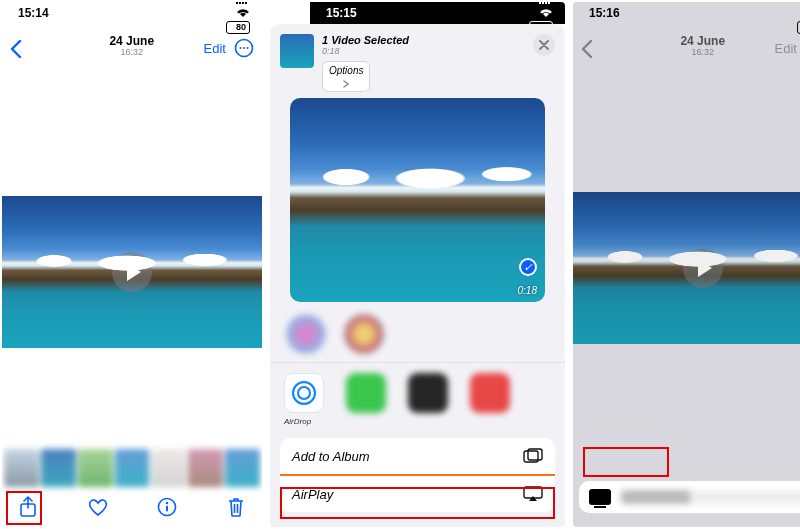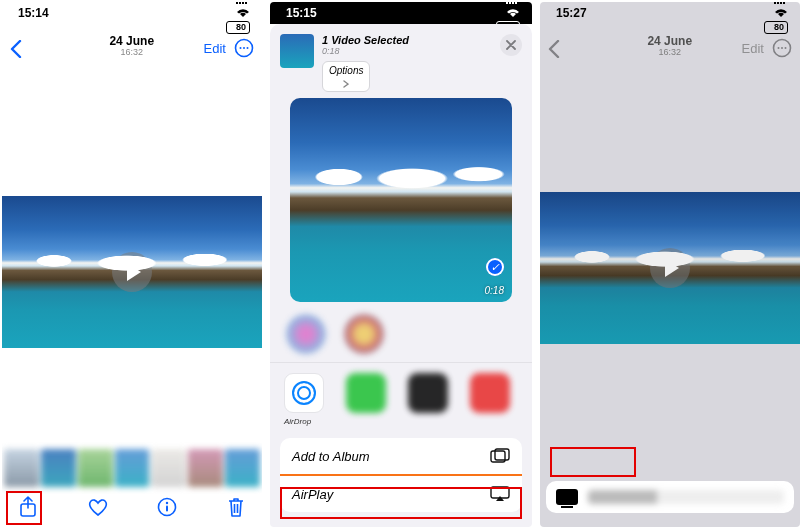--- a/index.html
+++ b/index.html
@@ -9,21 +9,21 @@
     font-family: -apple-system, "Helvetica Neue", Arial, sans-serif;
     font-size: 13px; color: #000;
     display: flex; gap: 8px; padding: 2px;
   }
   .shot {
     width: 260px; height: 525px;
     background: #fff; position: relative;
     overflow: hidden; border-radius: 4px;
     flex: 0 0 auto;
   }
-  .shot.lg { width: 262px; }
+  .shot.lg { width: 295px; padding-left: 40px; }
   
   .status {
     height: 22px; display: flex; align-items: center;
     justify-content: space-between; padding: 0 12px 0 16px;
     font-size: 12px; font-weight: 600; gap: 45px;
   }
   .status .right { display: flex; align-items: flex-end; gap: 4px; flex-direction: column; }
   .sig { width: 14px; height: 10px; display: inline-block; }
   .wifi { width: 14px; height: 10px; display: inline-block; }
   .bat {
@@ -439,21 +439,21 @@
             </svg>
         </span>
       </div>
     </div>
   </div>
   <div class="redbox" style="left:10changed; left:10px; right:10px; bottom:8px; height:32px;"></div>
 </div>
 
 <div class="shot shot3">
   <div class="status">
-    <span>15:27</span>
+    <span>15:16</span>
     <span class="right">
       <span class="sig">
         <svg viewBox="0 0 14 10">
             <rect x="0" y="6" width="2" height="4"></rect>
             <rect x="3" y="4" width="2" height="6"></rect>
             <rect x="6" y="2" width="2" height="8"></rect>
             <rect x="9" y="0" width="2" height="10"></rect>
           </svg>
       </span>
       <span class="wifi">

